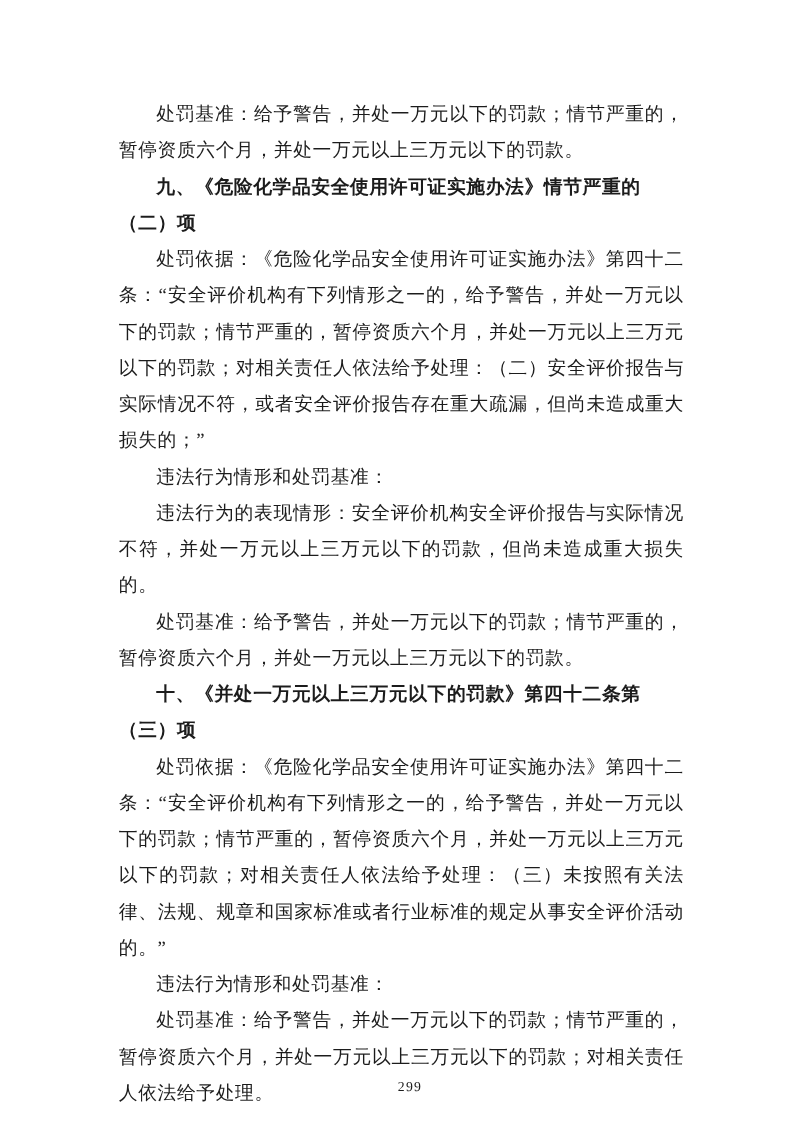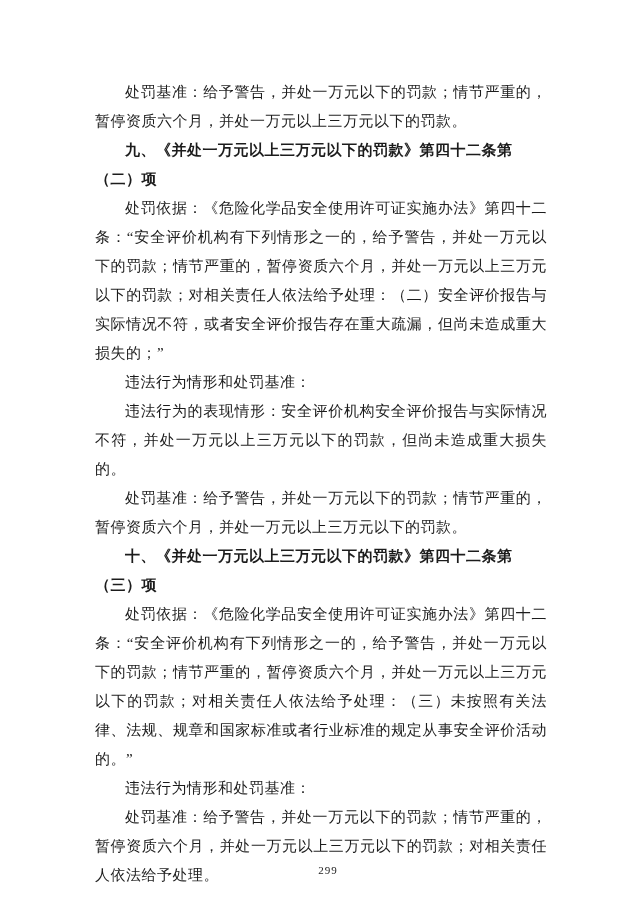--- a/index.html
+++ b/index.html
@@ -52,21 +52,21 @@
     font-family: "Liberation Serif", "DejaVu Serif", serif;
     letter-spacing: 1px;
   }
 </style>
 </head>
 <body>
 
 <div class="page">
   <main class="content" id="content">
       <p class="paragraph">处罚基准：给予警告，并处一万元以下的罚款；情节严重的，暂停资质六个月，并处一万元以上三万元以下的罚款。</p>
-      <h2 class="heading">九、《并处一万元以上三万元以下的罚款》第四十二条第（二）项</h2>
+      <h2 class="heading">九、《危险化学品安全使用许可证实施办法》情节严重的（二）项</h2>
       <p class="paragraph">处罚依据：《危险化学品安全使用许可证实施办法》第四十二条：“安全评价机构有下列情形之一的，给予警告，并处一万元以下的罚款；情节严重的，暂停资质六个月，并处一万元以上三万元以下的罚款；对相关责任人依法给予处理：（二）安全评价报告与实际情况不符，或者安全评价报告存在重大疏漏，但尚未造成重大损失的；”</p>
       <p class="paragraph">违法行为情形和处罚基准：</p>
       <p class="paragraph">违法行为的表现情形：安全评价机构安全评价报告与实际情况不符，并处一万元以上三万元以下的罚款，但尚未造成重大损失的。</p>
       <p class="paragraph">处罚基准：给予警告，并处一万元以下的罚款；情节严重的，暂停资质六个月，并处一万元以上三万元以下的罚款。</p>
       <h2 class="heading">十、《并处一万元以上三万元以下的罚款》第四十二条第（三）项</h2>
       <p class="paragraph">处罚依据：《危险化学品安全使用许可证实施办法》第四十二条：“安全评价机构有下列情形之一的，给予警告，并处一万元以下的罚款；情节严重的，暂停资质六个月，并处一万元以上三万元以下的罚款；对相关责任人依法给予处理：（三）未按照有关法律、法规、规章和国家标准或者行业标准的规定从事安全评价活动的。”</p>
       <p class="paragraph">违法行为情形和处罚基准：</p>
       <p class="paragraph">处罚基准：给予警告，并处一万元以下的罚款；情节严重的，暂停资质六个月，并处一万元以上三万元以下的罚款；对相关责任人依法给予处理。</p>
     </main>
   <footer class="page-footer">

